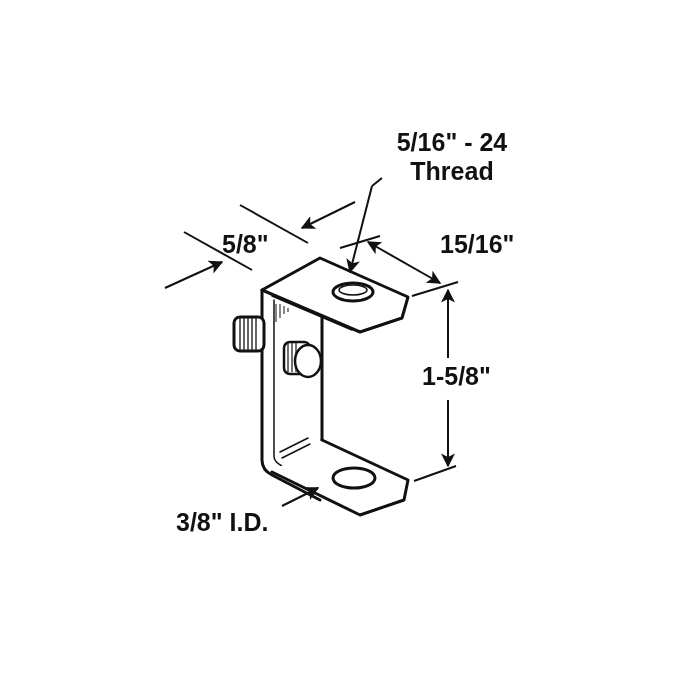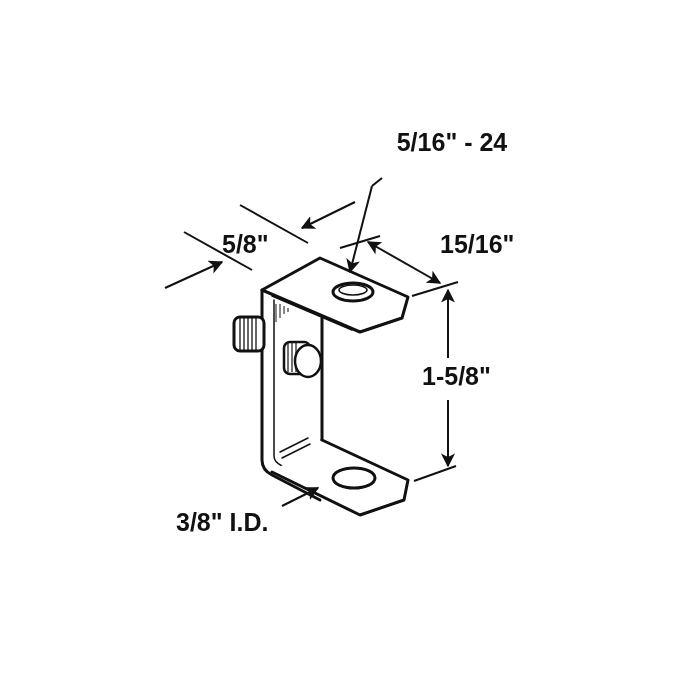--- a/index.html
+++ b/index.html
@@ -89,18 +89,19 @@
       <line x1="448" y1="358" x2="448" y2="290" marker-end="url(#arrow)"></line>
       <line x1="448" y1="400" x2="448" y2="466" marker-end="url(#arrow)"></line>
       <line x1="414" y1="481" x2="456" y2="466"></line>
 
       <line x1="282" y1="506" x2="318" y2="488" marker-end="url(#arrow)"></line>
     </g>
   </svg>
 
   <div class="label center" style="left:372px; top:128px; width:160px;">
     <div>5/16" - 24</div>
+    <div>Thread</div>
   </div>
   <div class="label" style="left:222px; top:230px;">5/8"</div>
   <div class="label" style="left:440px; top:230px;">15/16"</div>
   <div class="label" style="left:422px; top:362px;">1-5/8"</div>
   <div class="label" style="left:176px; top:508px;">3/8" I.D.</div>
 </div>
 
 </body></html>

